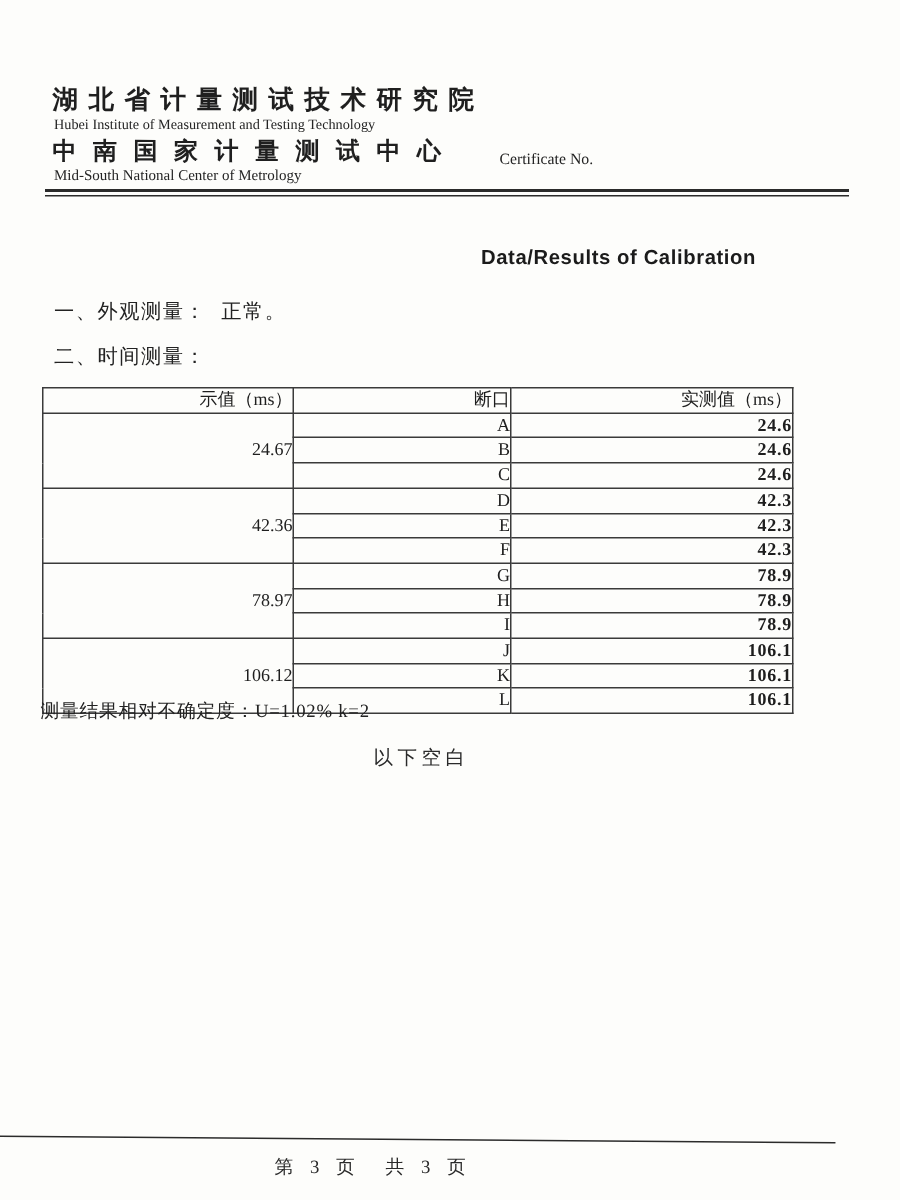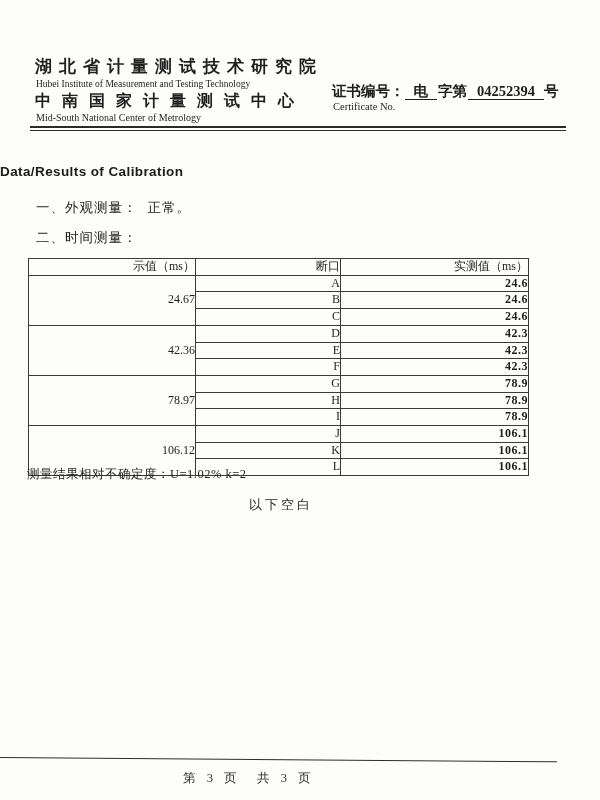--- a/index.html
+++ b/index.html
@@ -53,21 +53,21 @@
     border-bottom:1.5px solid #2b2b2b;
   }
   
   .title-cn{
     position:absolute;left:0;top:137px;width:600px;
     text-align:center;font-size:20px;font-weight:bold;
     letter-spacing:7px;color:#171717;
   }
   .title-en{
     position:absolute;left:0;top:164px;width:504px;
-    text-align:left;font-size:13.5px;font-weight:bold;
+    text-align:right;font-size:13.5px;font-weight:bold;
     font-family:"Liberation Sans","DejaVu Sans",sans-serif;
     color:#1b1b1b;letter-spacing:.4px;
   }
   
   .sec{position:absolute;left:36px;font-size:13.5px;color:#222;letter-spacing:1px;white-space:nowrap;}
   .sec-1{top:199px;}
   .sec-2{top:229px;}
   .sec .val{margin-left:10px;}
   
   table.meas{
@@ -115,21 +115,20 @@
 </head>
 <body>
 
 <div class="page">
 
   <div class="inst-cn">湖北省计量测试技术研究院</div>
   <div class="inst-en">Hubei Institute of Measurement and Testing Technology</div>
   <div class="center-cn">中南国家计量测试中心</div>
   <div class="center-en">Mid-South National Center of Metrology</div>
 
-  <div class="cert-line"><span>证书编号：</span><span class="u">电</span><span class="mid">字第</span><span class="u">04252394</span><span>号</span></div>
   <div class="cert-en">Certificate No.</div>
 
   <div class="header-rule"></div>
 
   <div class="title-en">Data/Results of Calibration</div>
 
   <div class="sec sec-1"><span>一、外观测量：</span><span class="val">正常。</span></div>
   <div class="sec sec-2">二、时间测量：</div>
 
   <table class="meas">

